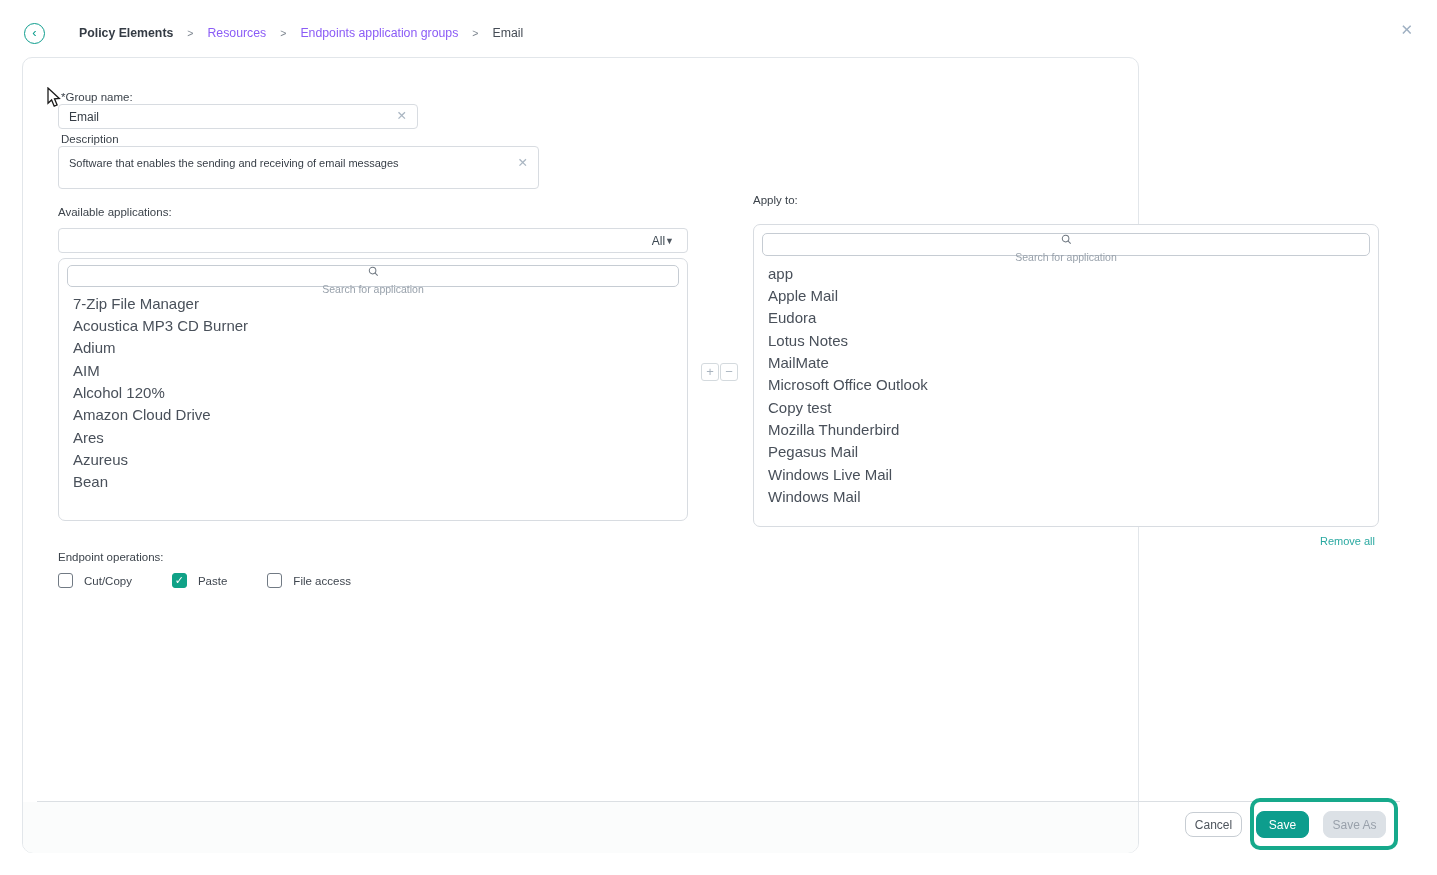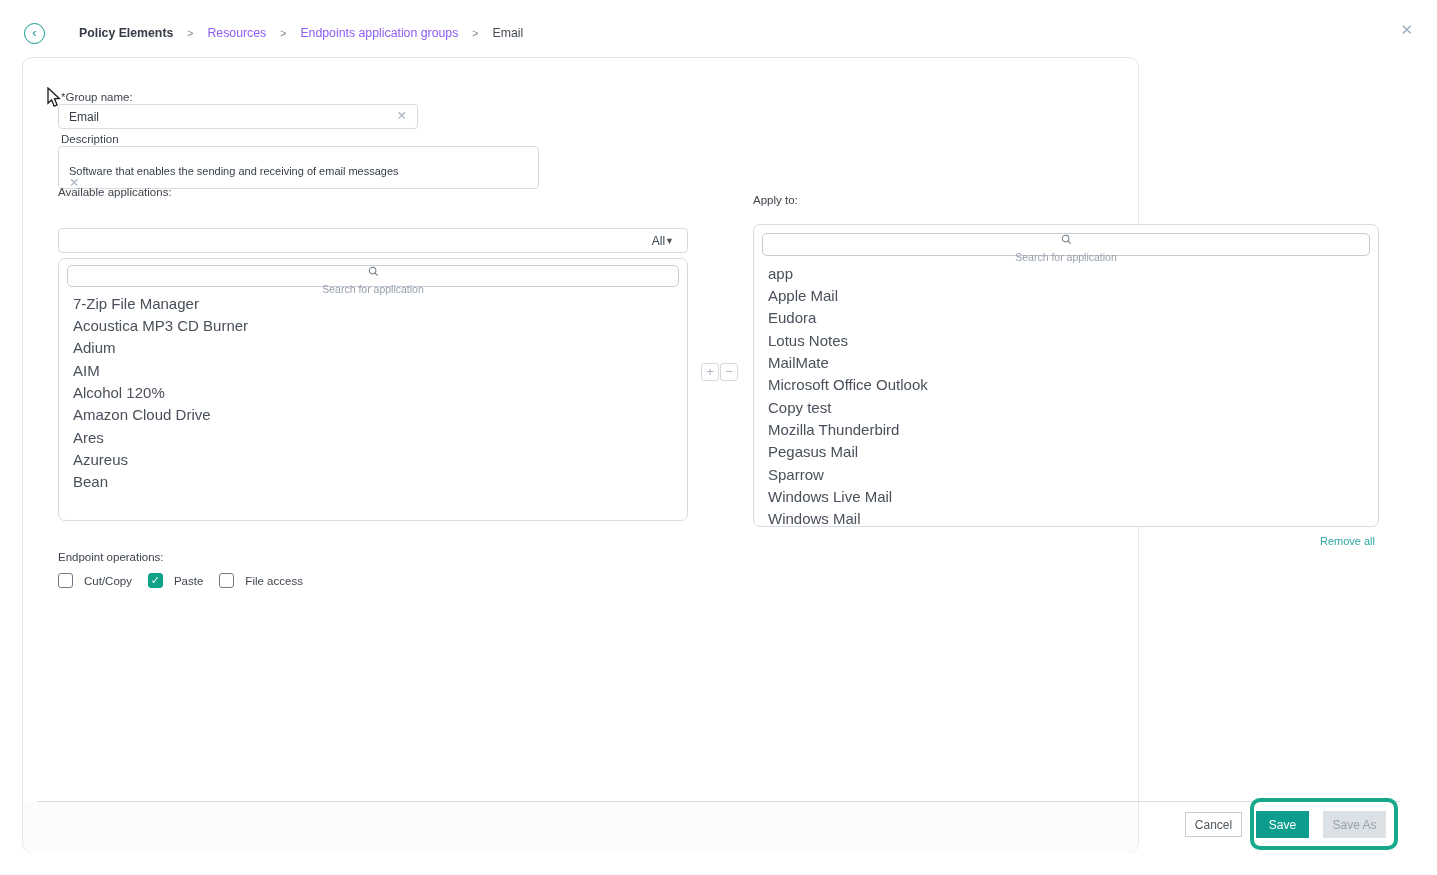--- a/index.html
+++ b/index.html
@@ -23,21 +23,21 @@
 
   
   .card { position: absolute; left: 22px; top: 57px; width: 1117px; height: 796px; background: #fff; border: 1px solid #e2e6ea; border-radius: 10px; }
 
   .field-label { position: absolute; font-size: 11.5px; color: #3c434b; }
   .req { color: #3c434b; }
 
   .text-input { position: absolute; border: 1px solid #d8dce1; border-radius: 4px; background: #fff; font-size: 12px; color: #363d46; display: flex; align-items: center; padding: 0 10px; }
   .text-input .val { flex: 1; }
   .clear-x { color: #aab6c2; font-size: 12.5px; cursor: pointer; line-height: 1; }
-  .textarea { align-items: flex-start; padding-top: 18px; font-size: 11px; flex-direction: column; }
+  .textarea { align-items: flex-start; padding-top: 10px; font-size: 11px; }
 
   
   .dropdown { position: absolute; left: 35px; top: 170px; width: 630px; height: 25px; border: 1px solid #d8dce1; border-radius: 4px; display: flex; align-items: center; padding: 0 13px; font-size: 12px; color: #3d4852; cursor: pointer; background: #fff; text-align: right; }
   .dropdown .dd-val { flex: 1; }
   .dd-caret { font-size: 9px; color: #4e565f; }
 
   
   .list-panel { position: absolute; border: 1px solid #d8dce1; border-radius: 7px; background: #fff; overflow: hidden; }
   .panel-left { left: 35px; top: 200px; width: 630px; height: 263px; }
   .panel-right { left: 730px; top: 166px; width: 626px; height: 303px; }
@@ -48,30 +48,30 @@
   .search-box .ph { font-size: 10.5px; color: #98a1ab; }
   .app-list .list-item { height: 22.35px; display: flex; align-items: center; padding-left: 14px; font-size: 15px; color: #49505a; cursor: pointer; text-align: center; }
 
   
   .transfer-btn { position: absolute; width: 18px; height: 18px; border: 1px solid #d4dade; background: #fff; color: #a9b4bf; font-size: 13px; line-height: 16px; text-align: center; border-radius: 3px; cursor: pointer; padding: 0; font-family: inherit; }
 
   .remove-all { position: absolute; left: 730px; top: 477px; width: 626px; text-align: right; font-size: 11px; color: var(--link); padding-right: 4px; cursor: pointer; }
 
   
   .ops-label { left: 35px; top: 493px; }
-  .ops-row { position: absolute; left: 35px; top: 515px; display: flex; align-items: center; gap: 16px; }
+  .ops-row { position: absolute; left: 35px; top: 515px; display: flex; align-items: center; gap: 40px; }
   .op { display: flex; align-items: center; gap: 11px; cursor: pointer; }
   .cbox { width: 15px; height: 15px; border: 1px solid #717a84; border-radius: 3px; background: #fff; display: flex; align-items: center; justify-content: center; }
   .cbox.checked { background: var(--checkbox); border-color: var(--checkbox); color: #fff; font-size: 11px; }
   .op .op-label { font-size: 11.5px; color: #3f464f; }
 
   
   .footer-divider { position: absolute; left: 14px; top: 743px; width: 1363px; border-top: 1px solid #dbdfe3; }
   .footer { position: absolute; left: 0; top: 744px; width: 100%; height: 51px; background: #fbfcfc; border-radius: 0 0 10px 10px; }
-  .btn { position: absolute; border-radius: 0; font-size: 12px; font-family: inherit; cursor: pointer; }
+  .btn { position: absolute; border-radius: 8px; font-size: 12px; font-family: inherit; cursor: pointer; }
   .btn-cancel { left: 1162px; top: 754px; width: 57px; height: 25px; background: #fff; border: 1px solid #c7cdd3; color: #4e555d; }
   .btn-save { left: 1233px; top: 753px; width: 53px; height: 27px; background: var(--accent); border: 1px solid var(--accent); color: #fff; }
   .btn-saveas { left: 1300px; top: 753px; width: 63px; height: 27px; background: var(--save-as-bg); border: 1px solid var(--save-as-bg); color: var(--save-as-text); }
   .highlight-rect { position: absolute; left: 1227px; top: 740px; width: 148px; height: 52px; border: 4px solid var(--highlight); border-radius: 10px; pointer-events: none; }
 
   .cursor { position: absolute; left: 47px; top: 87px; pointer-events: none; z-index: 50; }
 </style>
 </head>
 <body>
 
@@ -101,21 +101,21 @@
       <span class="val">Email</span>
       <span class="clear-x">✕</span>
     </div>
 
     <div class="field-label" style="left:38px; top:75px;">Description</div>
     <div class="text-input textarea" style="left:35px; top:88px; width:481px; height:43px;">
       <span class="val">Software that enables the sending and receiving of email messages</span>
       <span class="clear-x">✕</span>
     </div>
 
-    <div class="field-label" style="left:35px; top:128px;">Available applications:</div>
+    <div class="field-label" style="left:35px; top:148px;">Available applications:</div>
 
     <div class="dropdown">
       <span class="dd-val">All</span>
       <span class="dd-caret">▼</span>
     </div>
 
     <div class="list-panel panel-left">
       <div class="search-box">
         <svg width="11" height="11" viewBox="0 0 12 12">
             <circle cx="5" cy="5" r="3.6" fill="none" stroke="#6e7780" stroke-width="1.1"></circle>
@@ -152,21 +152,20 @@
       <div class="app-list">
           <div class="list-item">app</div>
           <div class="list-item">Apple Mail</div>
           <div class="list-item">Eudora</div>
           <div class="list-item">Lotus Notes</div>
           <div class="list-item">MailMate</div>
           <div class="list-item">Microsoft Office Outlook</div>
           <div class="list-item">Copy test</div>
           <div class="list-item">Mozilla Thunderbird</div>
           <div class="list-item">Pegasus Mail</div>
-          <div class="list-item">Sparrow</div>
           <div class="list-item">Windows Live Mail</div>
           <div class="list-item">Windows Mail</div>
         </div>
     </div>
 
     <div class="remove-all">Remove all</div>
 
     <div class="field-label ops-label">Endpoint operations:</div>
     <div class="ops-row">
         <div class="op">

